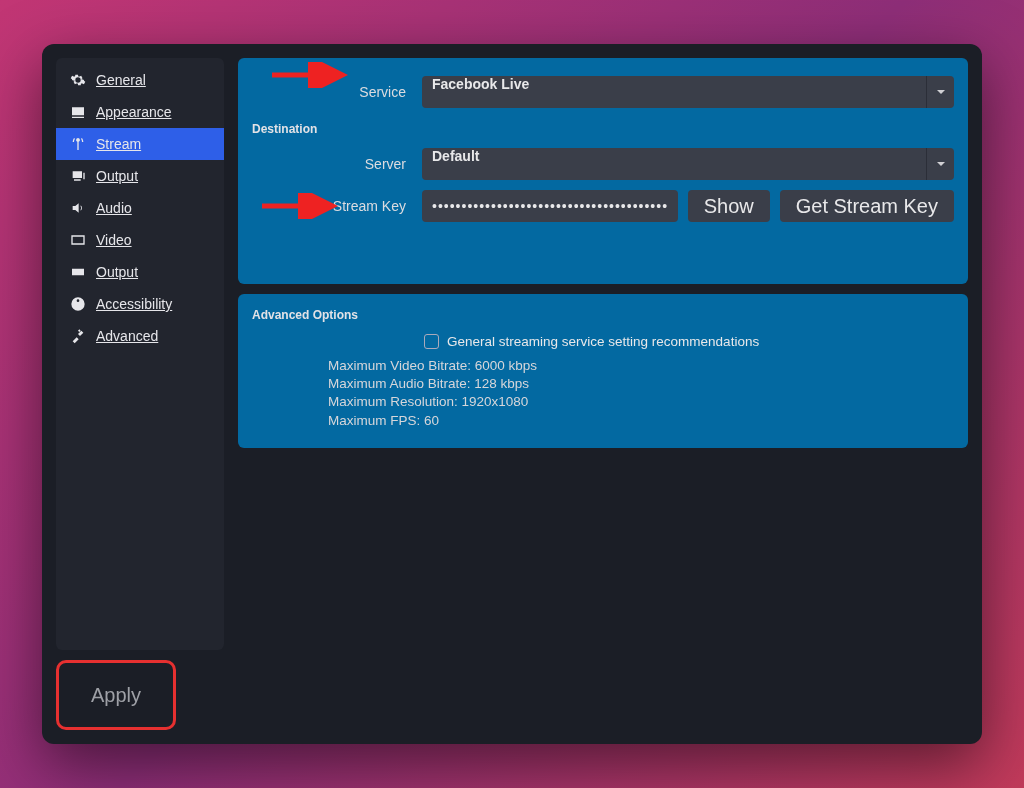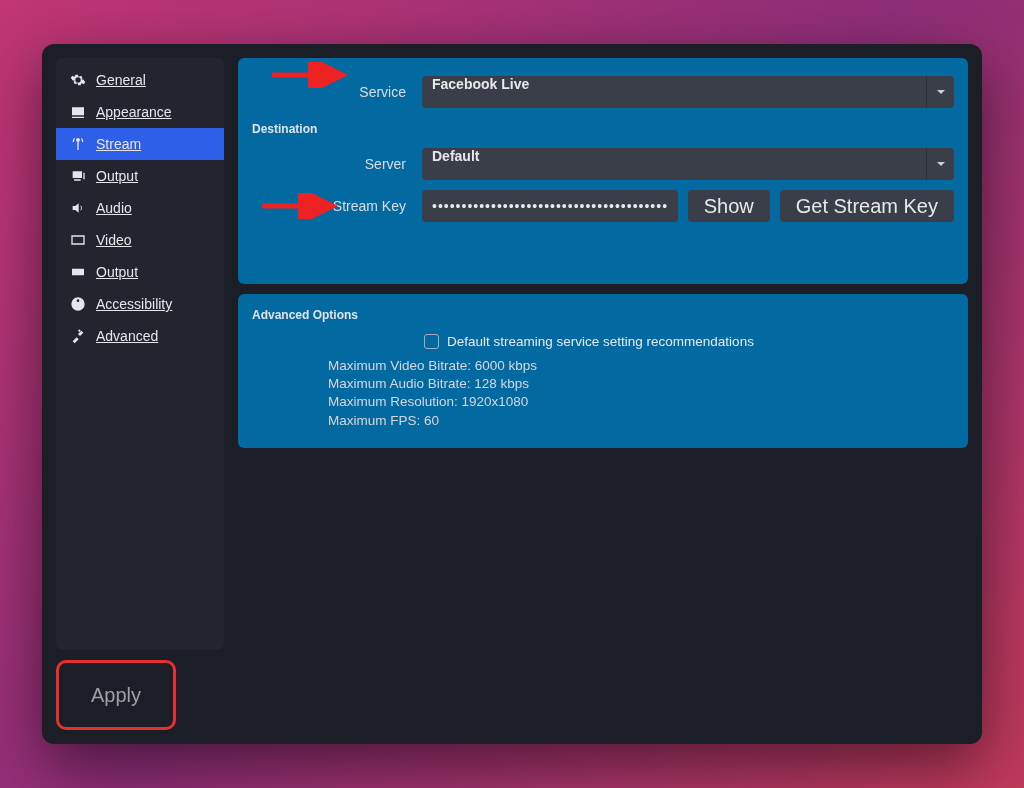--- a/index.html
+++ b/index.html
@@ -238,21 +238,21 @@
             <button class="btn">Get Stream Key</button>
           </div>
         </div>
         <div style="height:40px;"></div>
       </div>
 
       <div class="panel">
         <div class="section-title">Advanced Options</div>
         <div class="check-row">
           <input type="checkbox" style="">
-          <span>Default streaming service setting recommendations</span>
+          <span>General streaming service setting recommendations</span>
         </div>
         <div class="limits">
           <div>Maximum Video Bitrate: 6000 kbps</div>
           <div>Maximum Audio Bitrate: 128 kbps</div>
           <div>Maximum Resolution: 1920x1080</div>
           <div>Maximum FPS: 60</div>
         </div>
       </div>
     </div>
   </div>

